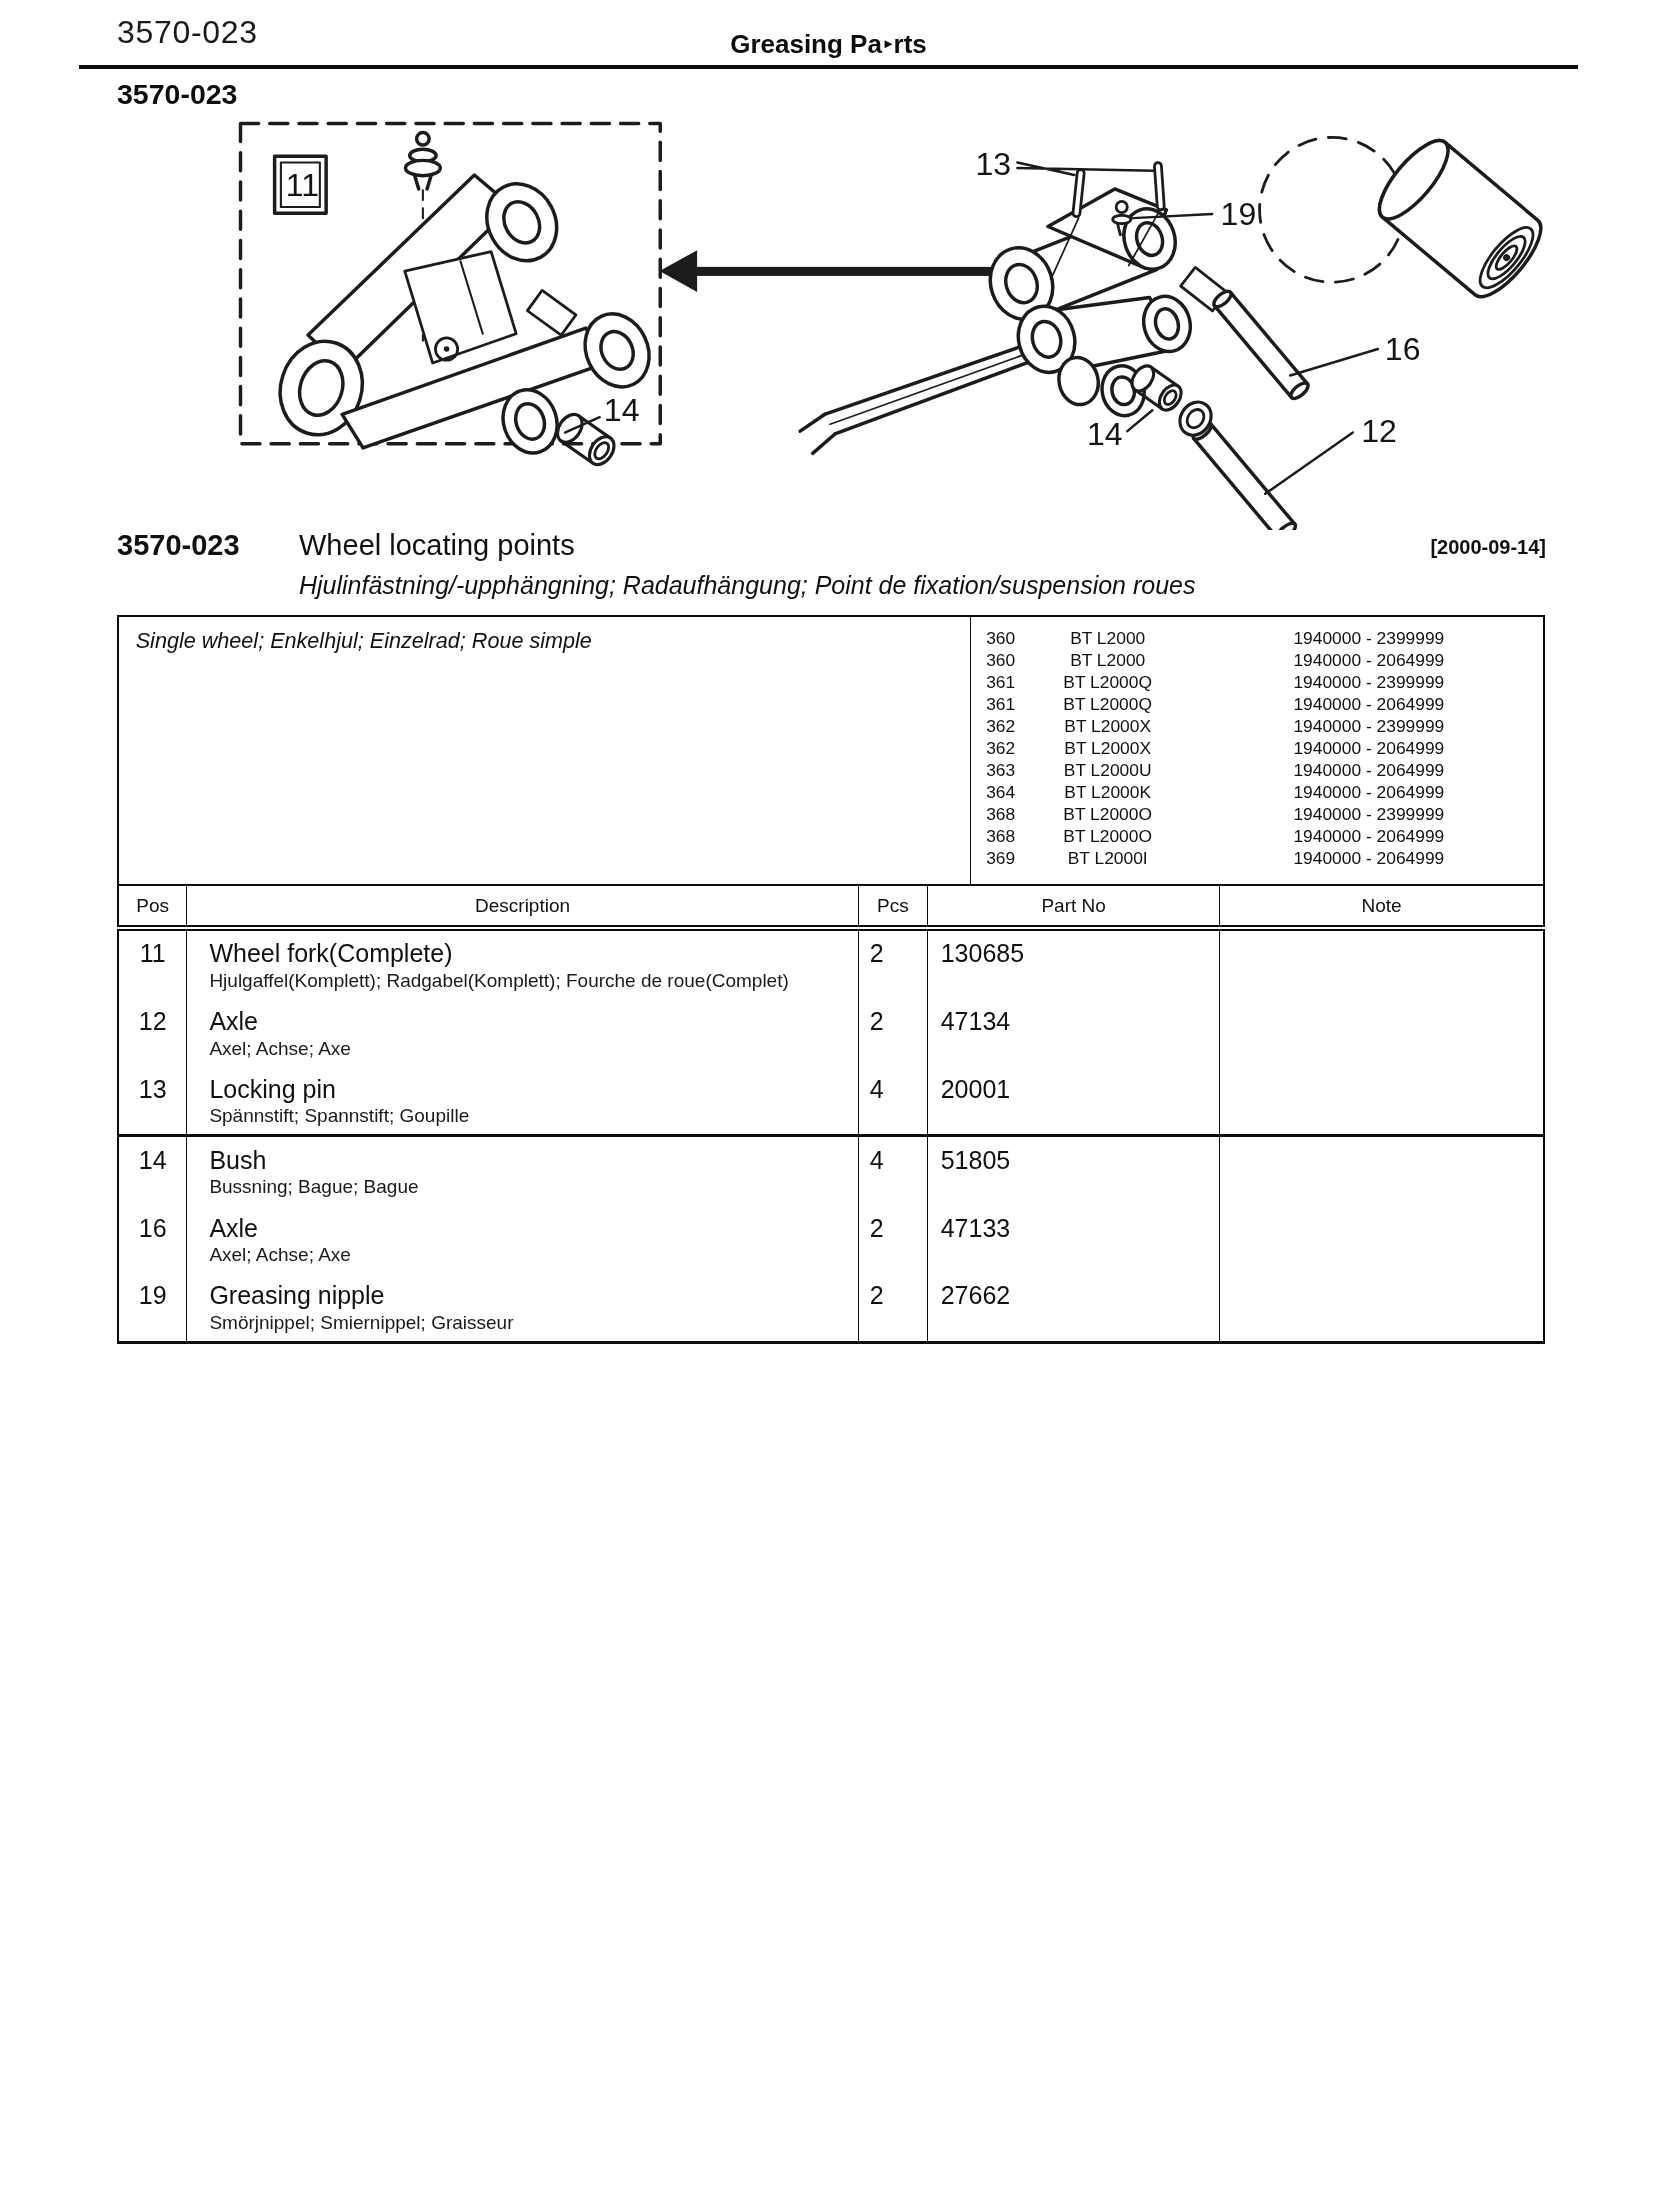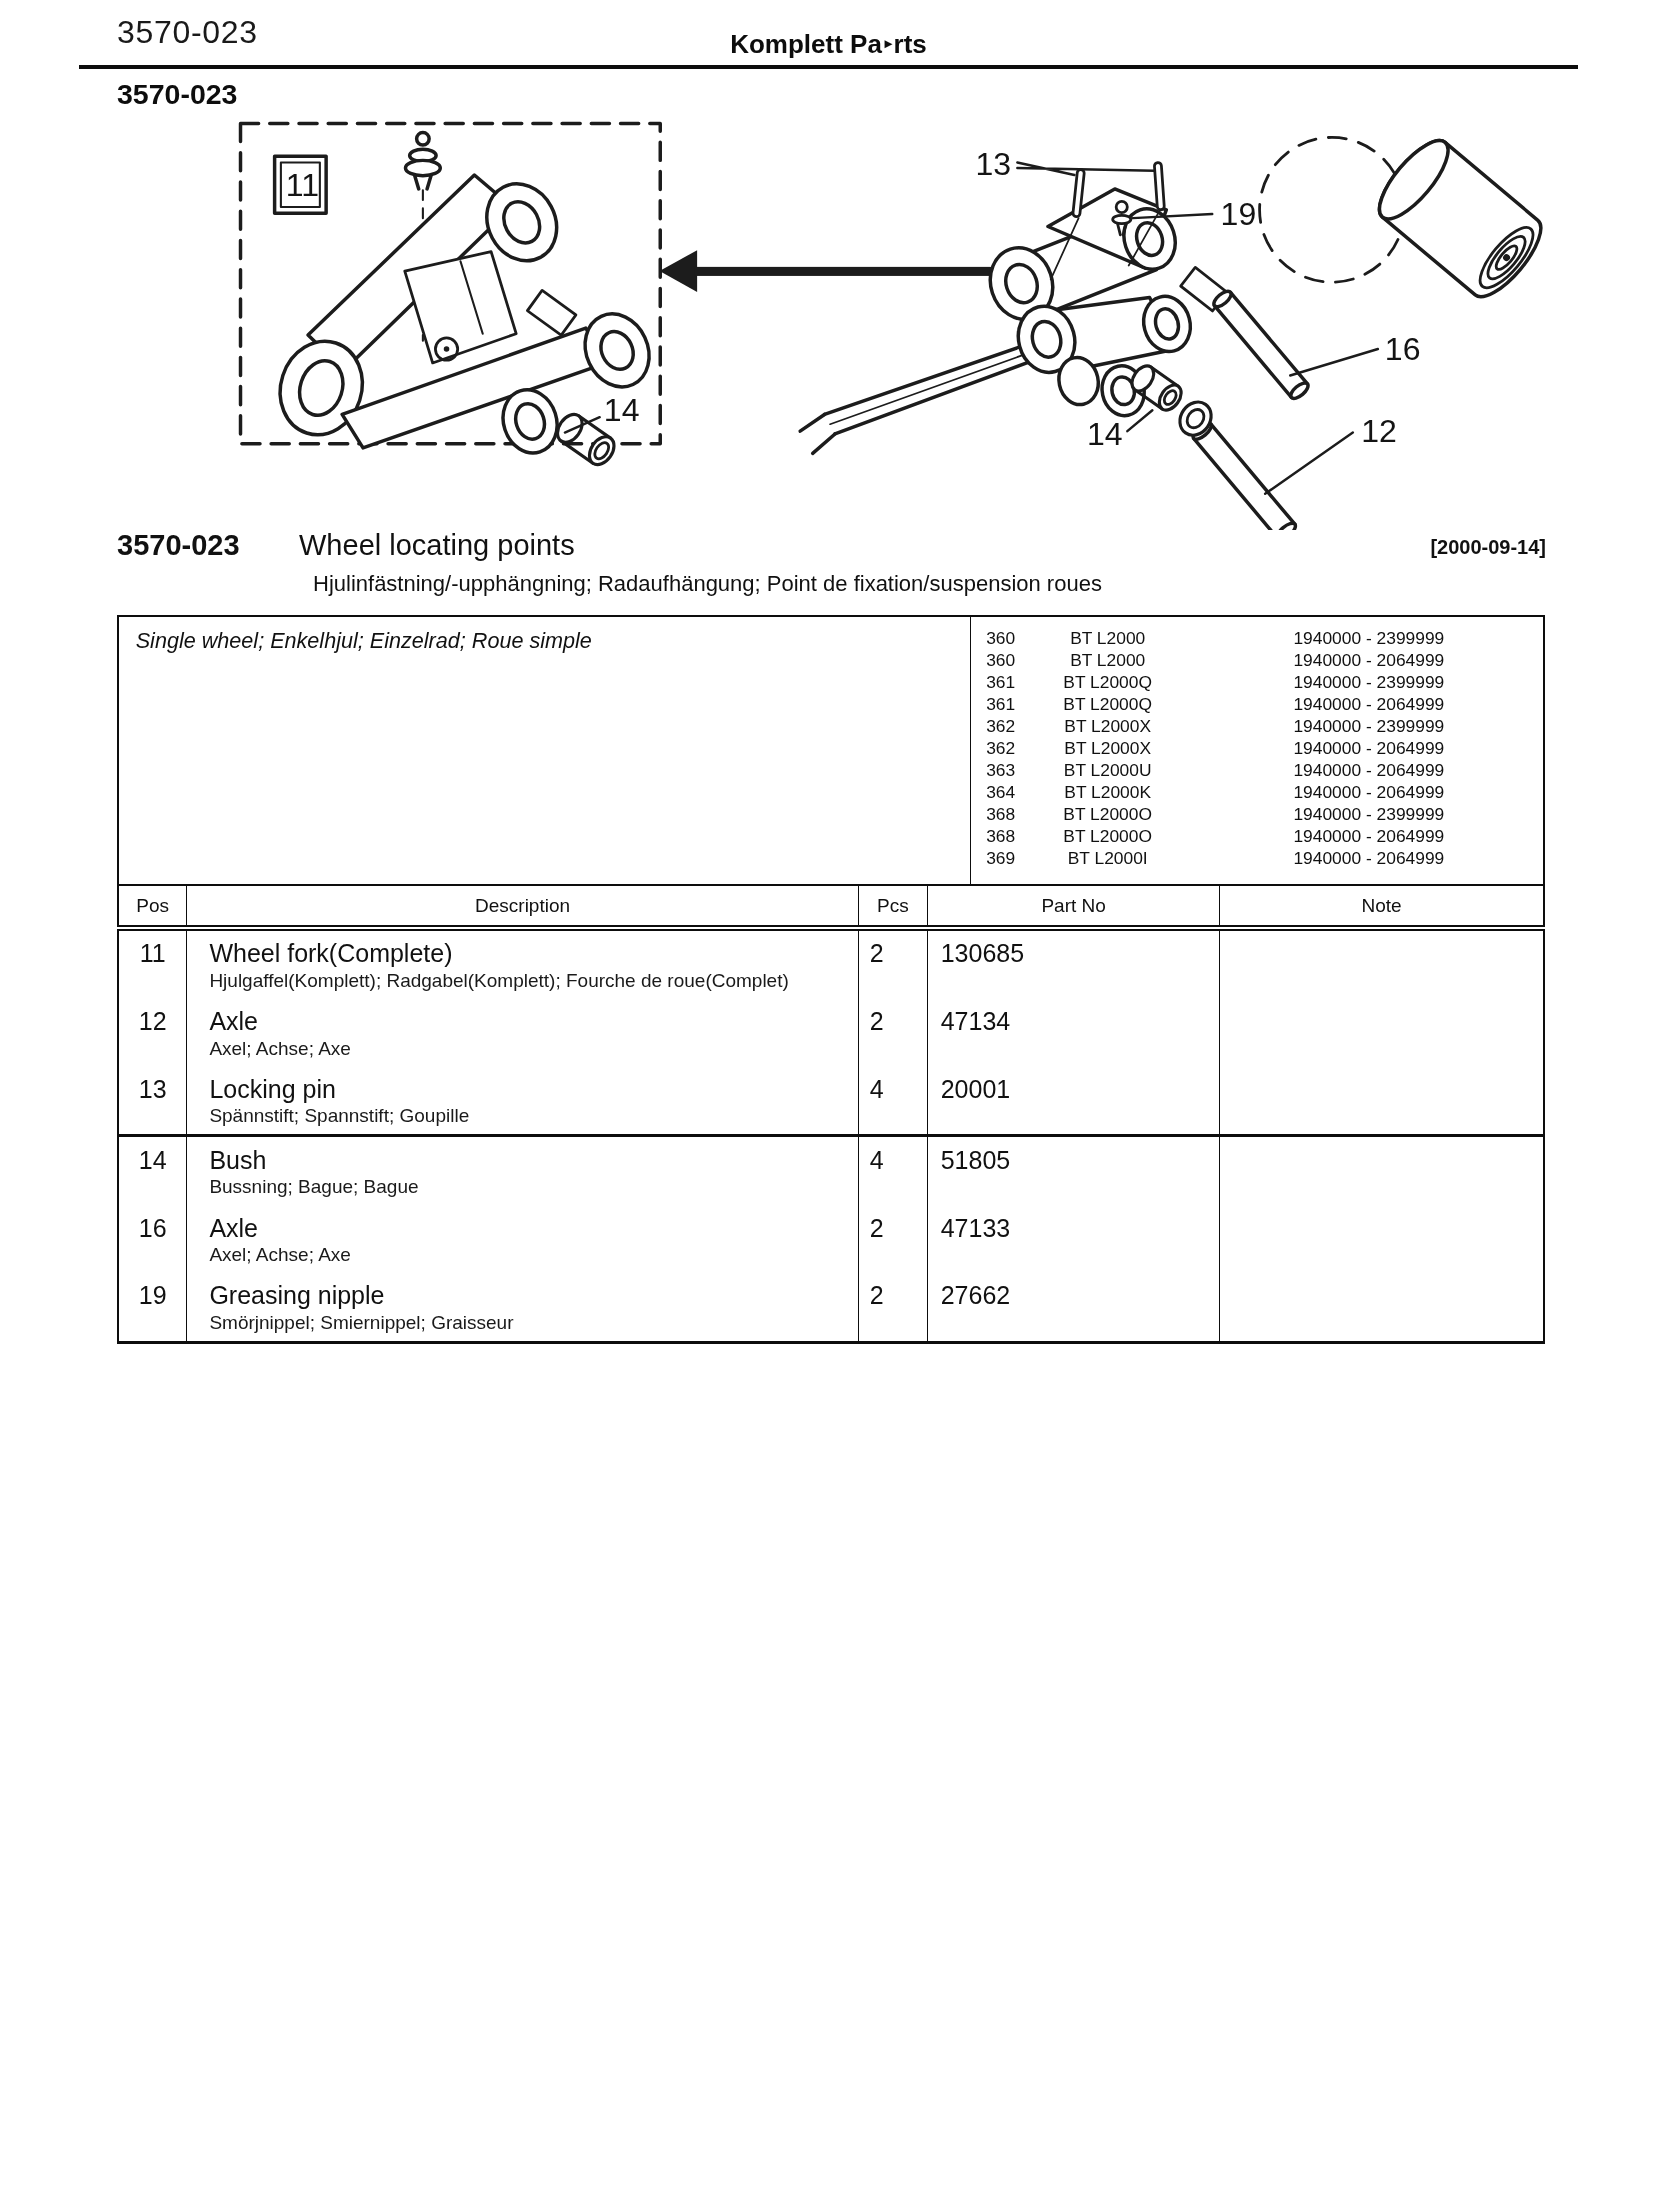--- a/index.html
+++ b/index.html
@@ -12,21 +12,21 @@
   
   .page-code{left:117px;top:14px;font-size:32px;font-weight:400;letter-spacing:0.7px;color:#1a1a1a;}
   .brand{left:0;top:29px;width:1657px;text-align:center;font-size:26px;font-weight:700;color:#0d0d0d;}
   .brand .bt-arrow{font-size:13.2px;vertical-align:4.9px;letter-spacing:-1.4px;}
   .top-rule{left:79px;top:65px;width:1499px;height:3.5px;background:#0d0d0d;}
   .sub-code{left:117px;top:78px;font-size:28.5px;font-weight:700;color:#0d0d0d;}
   
   .sec-code{left:117px;top:529px;font-size:29px;font-weight:700;}
   .sec-title{left:299px;top:529px;font-size:29px;font-weight:400;}
   .sec-date{right:111px;top:536px;font-size:20px;font-weight:700;}
-  .sec-sub{left:313px;top:571px;font-size:22px;font-weight:400;}
+  .sec-sub{left:299px;top:571px;font-size:25px;font-weight:400;font-style:italic;}
   
   .info-box{left:117px;top:615px;width:1428px;height:271px;border:2.8px solid #0d0d0d;box-sizing:border-box;text-align:center;}
   .variant{position:absolute;left:16.7px;top:11px;font-size:21.6px;font-style:italic;}
   .models{position:absolute;left:851px;top:0;bottom:0;right:0;border-left:1.4px solid #0d0d0d;padding:9.7px 0 0 9.7px;}
   .model-row{display:grid;grid-template-columns:40px 174px auto;font-size:17.4px;line-height:22px;}
   
   .parts-table{position:absolute;left:117px;top:884px;width:1428px;border-collapse:collapse;table-layout:fixed;
                border-left:2.8px solid #0d0d0d;border-right:2.8px solid #0d0d0d;}
   .parts-table th{
     border:1.4px solid #0d0d0d;border-top:2.8px solid #0d0d0d;border-bottom:6.3px double #0d0d0d;
@@ -44,21 +44,21 @@
   td.pno .main{padding-left:12.5px;}
   
   .diagram{left:104px;top:104px;width:1448px;height:426px;}
   .diagram svg{width:100%;height:100%;display:block;}
   svg text{font-family:"Liberation Sans",sans-serif;font-size:46px;fill:#141414;}
 </style>
 </head>
 <body>
 
 <div class="abs page-code">3570-023</div>
-<div class="abs brand"><span>Komplett Pa</span><span class="bt-arrow">►</span><span>rts</span></div>
+<div class="abs brand"><span>Greasing Pa</span><span class="bt-arrow">►</span><span>rts</span></div>
 <div class="abs top-rule"></div>
 <div class="abs sub-code">3570-023</div>
 
 <div class="abs diagram">
 <svg viewBox="0 0 2080 612">
   <g stroke="#1c1c1c" fill="none" stroke-width="5" stroke-linecap="round" stroke-linejoin="round">
 
     <rect x="196" y="28" width="603" height="460" stroke-dasharray="26 16"></rect>
 
     <rect x="245" y="75" width="74" height="82"></rect>

